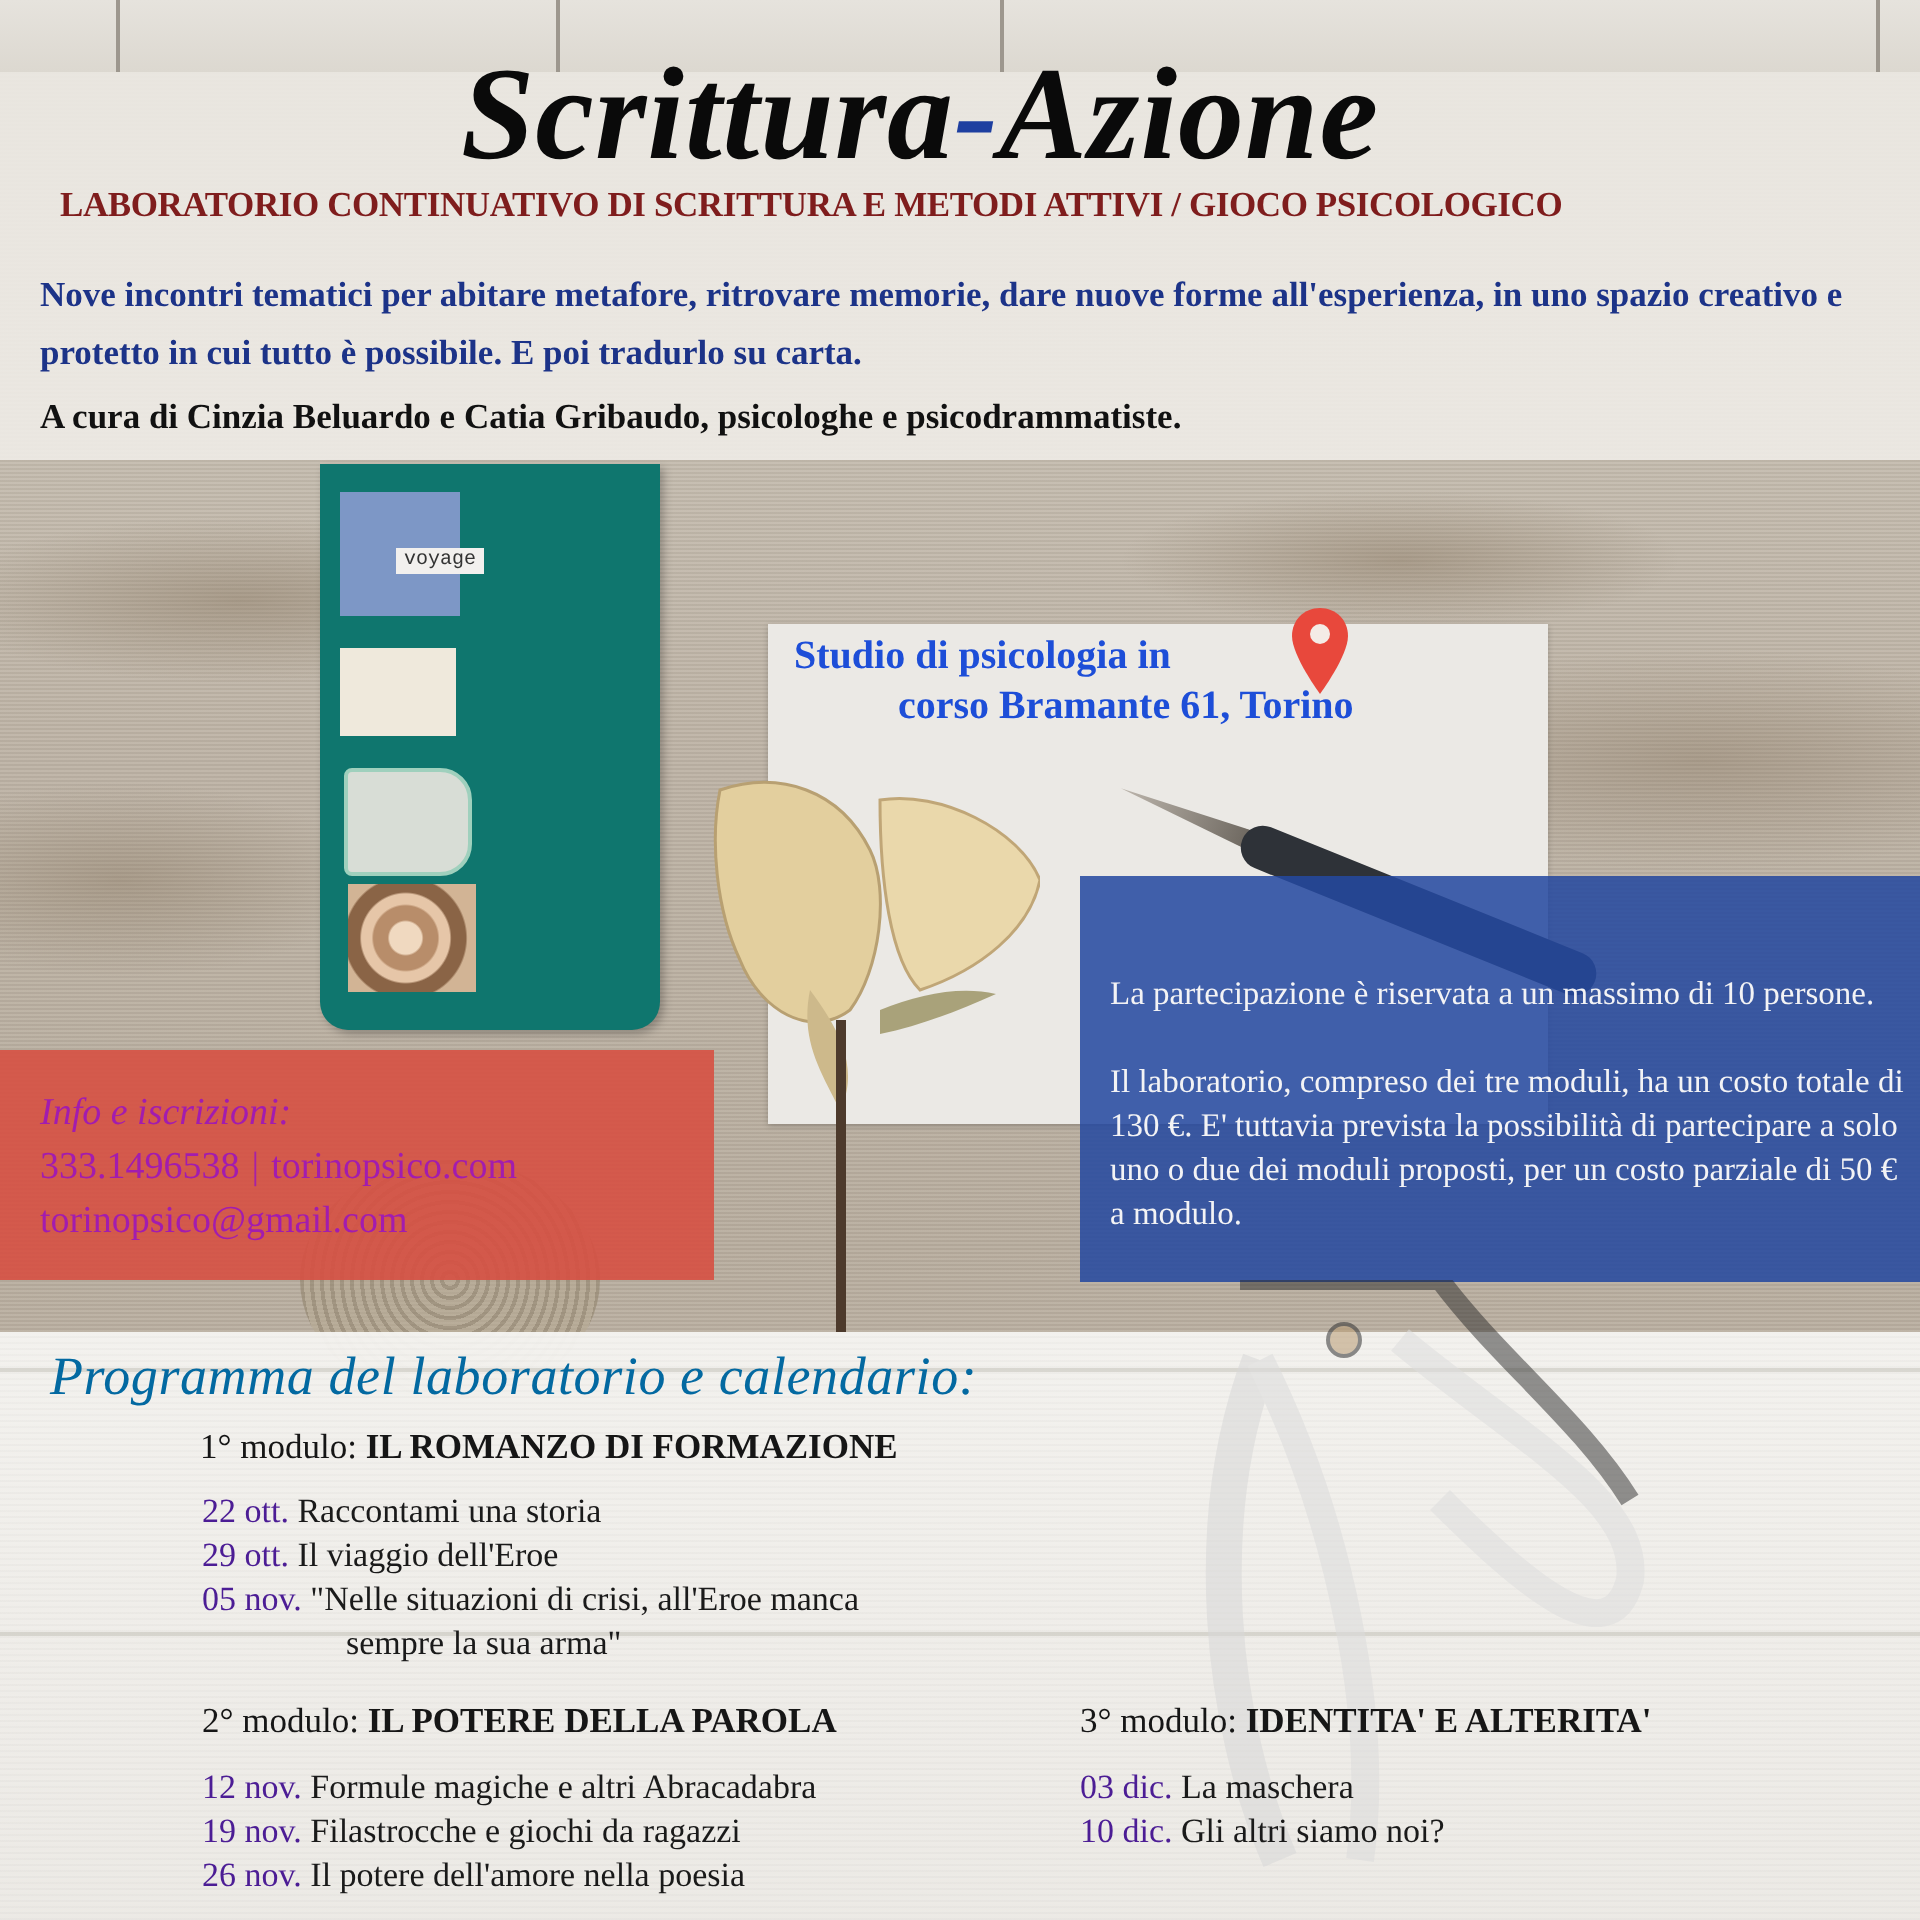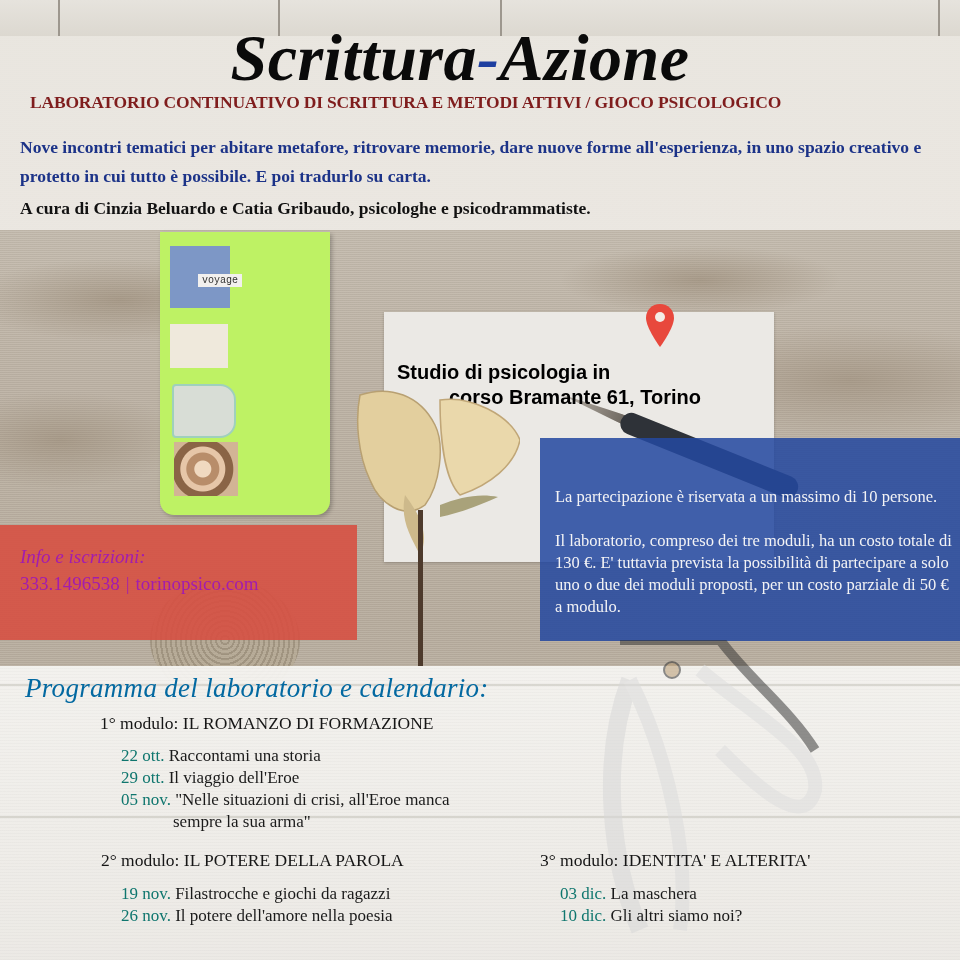--- a/index.html
+++ b/index.html
@@ -57,41 +57,41 @@
   }
   .curators {
     position: absolute; left: 20px; top: 198px; width: 930px;
     font-family: "Liberation Serif", serif; font-weight: bold;
     font-size: 17.5px; color: #111;
   }
 
   
   .kraft-card {
     position: absolute; left: 160px; top: 232px; width: 170px; height: 283px;
-    background: #bef264; border-radius: 0 0 14px 14px;
+    background: #0f766e; border-radius: 0 0 14px 14px;
     box-shadow: 2px 2px 4px rgba(0,0,0,0.25);
   }
   .stamp { position: absolute; }
   .stamp-voyage { left: 10px; top: 14px; width: 60px; height: 62px; background: #7d97c6; }
   .voyage-label {
     position: absolute; left: 28px; top: 28px; padding: 1px 4px;
     background: #f2f0ee; color: #333; font-family: "Liberation Mono", monospace; font-size: 10px;
   }
   .stamp-fabric { left: 10px; top: 92px; width: 58px; height: 44px; background: #efe9dc; }
   .stamp-map { left: 12px; top: 152px; width: 60px; height: 50px; background: #d8ddd6; border-radius: 4px 16px 16px 4px; border: 2px solid #9fd0bd; }
   .stamp-photo { left: 14px; top: 210px; width: 64px; height: 54px; background: radial-gradient(circle at 45% 50%, #f0d9c0 0 8px, #b88d6a 9px 16px, #e6c6a8 17px 22px, #8a6446 23px 30px, #d2b495 31px); }
 
   .envelope {
     position: absolute; left: 384px; top: 312px; width: 390px; height: 250px;
     background: #ebe9e5; box-shadow: 0 1px 3px rgba(0,0,0,0.2);
   }
   .studio {
     position: absolute; left: 397px; top: 316px; width: 380px;
-    font-family: Liberation Sans, sans-serif; font-weight: bold;
-    font-size: 20px; line-height: 25px; color: #000000; margin-top: 44px;
+    font-family: Liberation Serif, serif; font-weight: bold;
+    font-size: 20px; line-height: 25px; color: #1d4ed8;
   }
   .studio .l2 { padding-left: 52px; display: block; }
   .pin { position: absolute; left: 645px; top: 303px; width: 30px; height: 45px; }
 
   .pen {
     position: absolute; left: 560px; top: 375px; width: 250px; height: 40px;
     transform: rotate(22deg); transform-origin: left center;
   }
   .pen-nib { position: absolute; left: 0; top: 14px; width: 70px; height: 10px; background: linear-gradient(90deg, #bdb6ad, #6d675f); clip-path: polygon(0 50%, 100% 0, 100% 100%); }
   .pen-body { position: absolute; left: 66px; top: 9px; width: 190px; height: 22px; background: #2e3238; border-radius: 11px; }
@@ -139,24 +139,24 @@
 
   
   .program-title {
     position: absolute; left: 25px; top: 673px; width: 620px;
     font-family: "Liberation Serif", serif; font-style: italic;
     font-size: 27px; color: #0369a1; letter-spacing: 0.3px; white-space: nowrap;
   }
   .module-title {
     position: absolute; font-family: "Liberation Serif", serif; font-size: 17.5px; color: #161616; white-space: nowrap;
   }
-  .module-title b { font-weight: normal; }
+  .module-title b { font-weight: bold; }
   .session-list { position: absolute; font-family: "Liberation Serif", serif; font-size: 17px; line-height: 22px; color: #1a1a1a; }
   .session { white-space: nowrap; }
-  .session .date { color: #0f766e; margin-left: 20px; }
+  .session .date { color: #4c1d95; }
   .session .cont { display: block; padding-left: 72px; }
 </style>
 </head>
 <body>
 
 <div class="bg-linen"></div>
 <div class="top-band"></div>
 <div class="top-boards">
   <div class="board-line" style="left:58px"></div>
   <div class="board-line" style="left:278px"></div>
@@ -207,20 +207,21 @@
 <div class="blue-box"></div>
 <div class="blue-text">
   <p>La partecipazione è riservata a un massimo di 10 persone.</p>
   <p>Il laboratorio, compreso dei tre moduli, ha un costo totale di 130 €. E' tuttavia prevista la possibilità di partecipare a solo uno o due dei moduli proposti, per un costo parziale di 50 € a modulo.</p>
 </div>
 
 <div class="red-box"></div>
 <div class="red-text">
   <span class="info-label">Info e iscrizioni:</span>
   <span>333.1496538</span><span class="sep">|</span><span>torinopsico.com</span><br>
+  <span>torinopsico@gmail.com</span>
 </div>
 
 <div class="bottom-band">
   <div class="bottom-board-line" style="top:18px"></div>
   <div class="bottom-board-line" style="top:150px"></div>
 </div>
 
 <svg class="scissors-shadow" viewBox="0 0 260 300">
   <path d="M20 0 L120 0 C150 40 190 70 215 110" fill="none" stroke="#2a2a2a" stroke-width="10" opacity="0.9"></path>
   <path d="M30 40 C0 120 10 220 40 290" fill="none" stroke="#d8d8d8" stroke-width="18"></path>
@@ -239,20 +240,21 @@
   <div class="session"><span class="date">22 ott.</span> <span>Raccontami una storia</span></div>
   <div class="session"><span class="date">29 ott.</span> <span>Il viaggio dell'Eroe</span></div>
   <div class="session"><span class="date">05 nov.</span> <span>"Nelle situazioni di crisi, all'Eroe manca</span><span class="cont">sempre la sua arma"</span></div>
 </div>
 
 <div class="module-title" style="left:101px; top:850px;">
   <span>2° modulo:</span>
   <b>IL POTERE DELLA PAROLA</b>
 </div>
 <div class="session-list" style="left:101px; top:883px;">
+  <div class="session"><span class="date">12 nov.</span> <span>Formule magiche e altri Abracadabra</span></div>
   <div class="session"><span class="date">19 nov.</span> <span>Filastrocche e giochi da ragazzi</span></div>
   <div class="session"><span class="date">26 nov.</span> <span>Il potere dell'amore nella poesia</span></div>
 </div>
 
 <div class="module-title" style="left:540px; top:850px;">
   <span>3° modulo:</span>
   <b>IDENTITA' E ALTERITA'</b>
 </div>
 <div class="session-list" style="left:540px; top:883px;">
   <div class="session"><span class="date">03 dic.</span> <span>La maschera</span></div>

